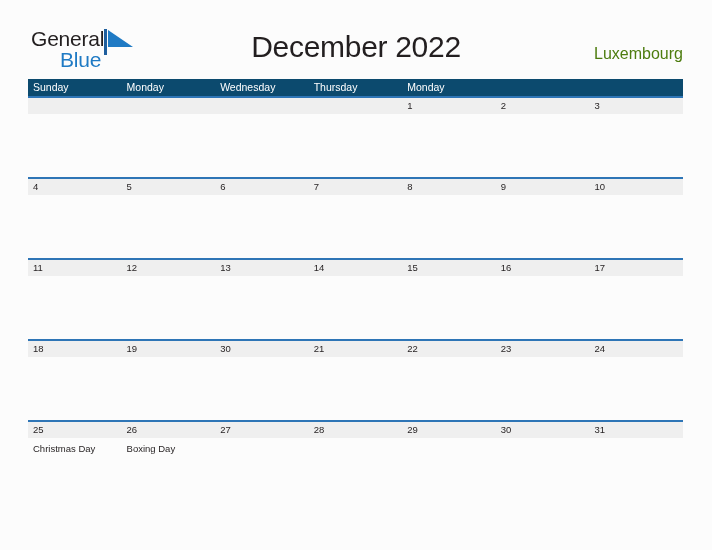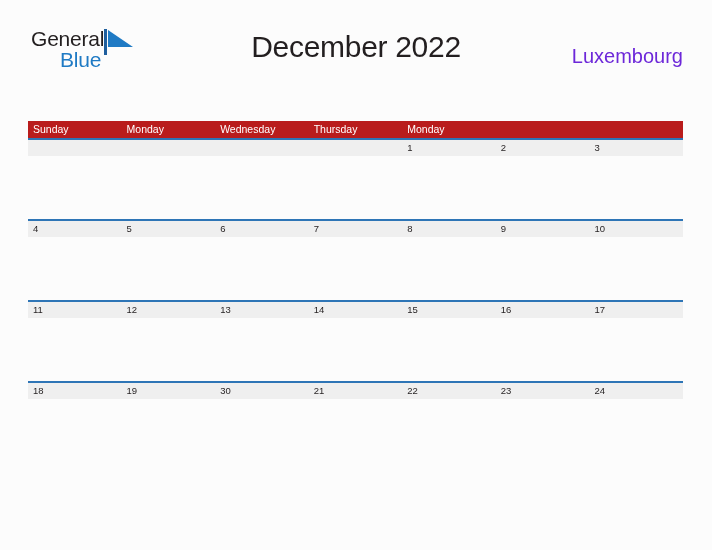--- a/index.html
+++ b/index.html
@@ -66,37 +66,36 @@
     font-weight: normal;
     color: #231f20;
     margin: 0;
     letter-spacing: -0.3px;
   }
 
   .country-label {
     position: absolute;
     right: 29px;
     top: 45px;
-    font-size: 20px;
-    color: #6d28d9;
+    font-size: 16px;
+    color: #4d7c0f;
   }
 
   
   .calendar {
     position: absolute;
     left: 28px;
     top: 79px;
     width: 655px;
   }
 
   .weekday-row {
     display: flex;
-    background: #b91c1c;
+    background: #0c4a6e;
     height: 17px;
-    margin-top: 42px;
   }
   .weekday-cell {
     width: 93.57px;
     flex: 0 0 93.57px;
     color: #ffffff;
     font-size: 10.5px;
     line-height: 17px;
     padding-left: 5px;
     box-sizing: border-box;
     white-space: nowrap;
@@ -255,14 +254,34 @@
       <div class="event-cell"></div>
       <div class="event-cell"></div>
       <div class="event-cell"></div>
       <div class="event-cell"></div>
       <div class="event-cell"></div>
       <div class="event-cell"></div>
       <div class="event-cell"></div>
     </div>
   </div>
 
+  <div class="week-row">
+    <div class="date-band">
+      <div class="date-cell">25</div>
+      <div class="date-cell">26</div>
+      <div class="date-cell">27</div>
+      <div class="date-cell">28</div>
+      <div class="date-cell">29</div>
+      <div class="date-cell">30</div>
+      <div class="date-cell">31</div>
+    </div>
+    <div class="event-band">
+      <div class="event-cell">Christmas Day</div>
+      <div class="event-cell">Boxing Day</div>
+      <div class="event-cell"></div>
+      <div class="event-cell"></div>
+      <div class="event-cell"></div>
+      <div class="event-cell"></div>
+      <div class="event-cell"></div>
+    </div>
+  </div>
 
 </div>
 
 </body></html>

